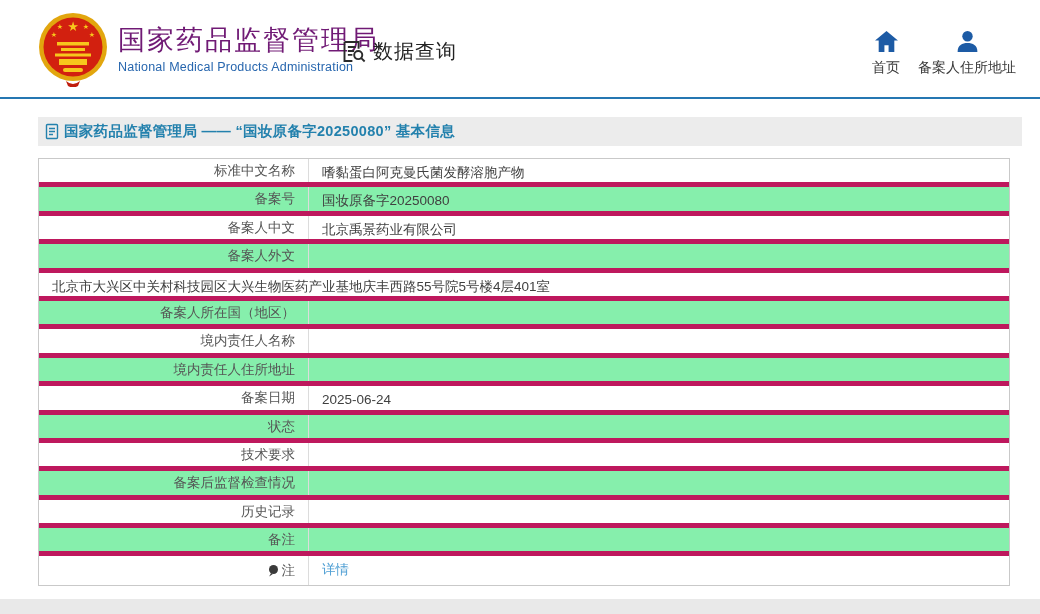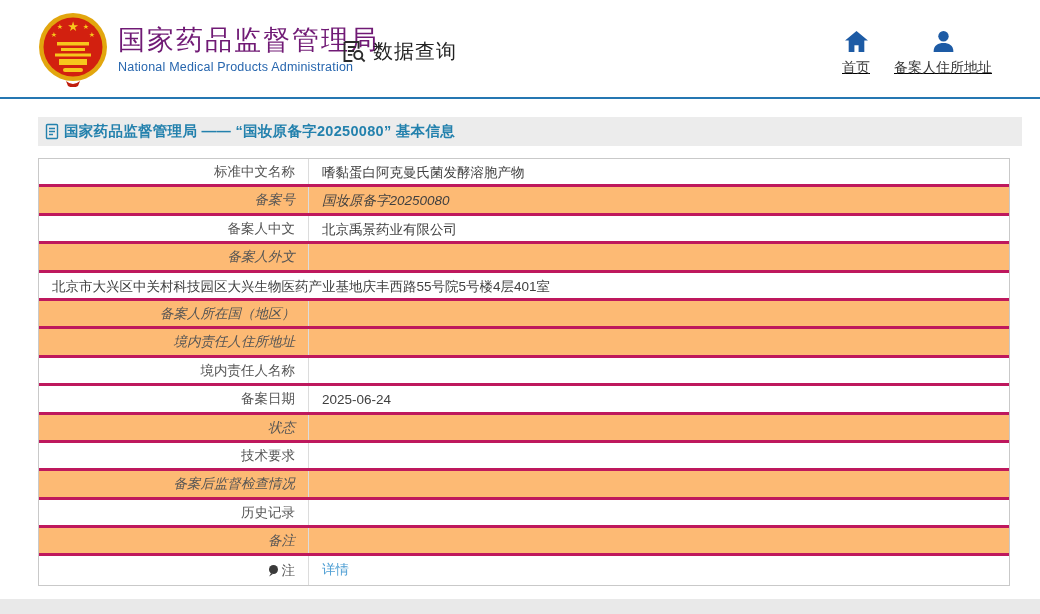--- a/index.html
+++ b/index.html
@@ -10,39 +10,39 @@
   .header { position:absolute; top:0; left:0; width:1040px; height:97px; background:#fff; }
   .logo { position:absolute; left:38px; top:11px; display:flex; align-items:center; cursor:pointer; }
   .emblem { width:70px; height:76px; margin-right:10px; }
   .logo-text .zh { color:#701a75; font-size:27px; font-weight:normal; letter-spacing:2px; line-height:1.2; }
   .logo-text .en { color:#2766ae; font-size:12.5px; margin-top:4px; letter-spacing:.2px; }
 
   .data-query { position:absolute; left:340px; top:38px; display:flex; align-items:center; cursor:pointer; }
   .data-query svg { margin-right:6px; }
   .data-query .dq-label { font-size:20px; color:#222; font-weight:500; letter-spacing:1px; }
 
-  .top-nav { position:absolute; right:48px; top:30px; display:flex; gap:24px;text-decoration:underline; }
+  .top-nav { position:absolute; right:24px; top:30px; display:flex; gap:18px; }
   .nav-item { display:flex; flex-direction:column; align-items:center; cursor:pointer; }
   .nav-item svg { margin-bottom:6px; }
   .nav-item .nav-label { font-size:14px; color:#3a3a3a; }
 
   .blue-line { position:absolute; top:97px; left:0; width:1040px; height:2px; background:#2577b2; }
 
   
   .title-bar { position:absolute; top:117px; left:38px; width:984px; height:29px;
     background:#ececec; display:flex; align-items:center; padding-left:6px; }
   .title-bar svg { margin-right:4px; flex:0 0 auto; }
   .page-title { font-size:14.5px; color:#2381ad; font-weight:bold; letter-spacing:.3px; }
 
   
   .info-table { position:absolute; top:158px; left:38px; width:972px;
     border:1px solid #c9c9c9; background:#fff; }
-  .trow { display:flex; height:28.4px; border-bottom:3px solid #be185d; background:#fff; }
+  .trow { display:flex; height:28.4px; border-bottom:5px solid #be185d; background:#fff; }
   .trow:last-child { border-bottom:none; }
-  .trow.alt { background:#fdba74;font-style:italic; }
+  .trow.alt { background:#86efac; }
   .tlabel { width:270px; flex:0 0 270px; text-align:right; padding-right:13px;
     font-size:13.5px; color:#555; line-height:27.4px; border-right:1px solid #dcdcdc;
     display:flex; justify-content:flex-end; align-items:center; gap:3px; }
   .tvalue { flex:1; padding-left:13px; font-size:13.5px; color:#404040; line-height:27.4px;
     white-space:nowrap; overflow:hidden; }
   .link { color:#4f9fd4; text-decoration:none; cursor:pointer; }
 
   
   .footer-strip { position:absolute; left:0; bottom:0; width:1040px; height:15px; background:#e9e9e9; }
 </style>
@@ -129,26 +129,26 @@
     <div class="tlabel">备案人外文</div>
     <div class="tvalue"></div>
   </div>
   <div class="trow">
     <div class="tvalue">北京市大兴区中关村科技园区大兴生物医药产业基地庆丰西路55号院5号楼4层401室</div>
   </div>
   <div class="trow alt">
     <div class="tlabel">备案人所在国（地区）</div>
     <div class="tvalue"></div>
   </div>
+  <div class="trow">
+    <div class="tlabel">境内责任人名称</div>
+    <div class="tvalue"></div>
+  </div>
   <div class="trow alt">
     <div class="tlabel">境内责任人住所地址</div>
-    <div class="tvalue"></div>
-  </div>
-  <div class="trow">
-    <div class="tlabel">境内责任人名称</div>
     <div class="tvalue"></div>
   </div>
   <div class="trow">
     <div class="tlabel">备案日期</div>
     <div class="tvalue">2025-06-24</div>
   </div>
   <div class="trow alt">
     <div class="tlabel">状态</div>
     <div class="tvalue"></div>
   </div>

